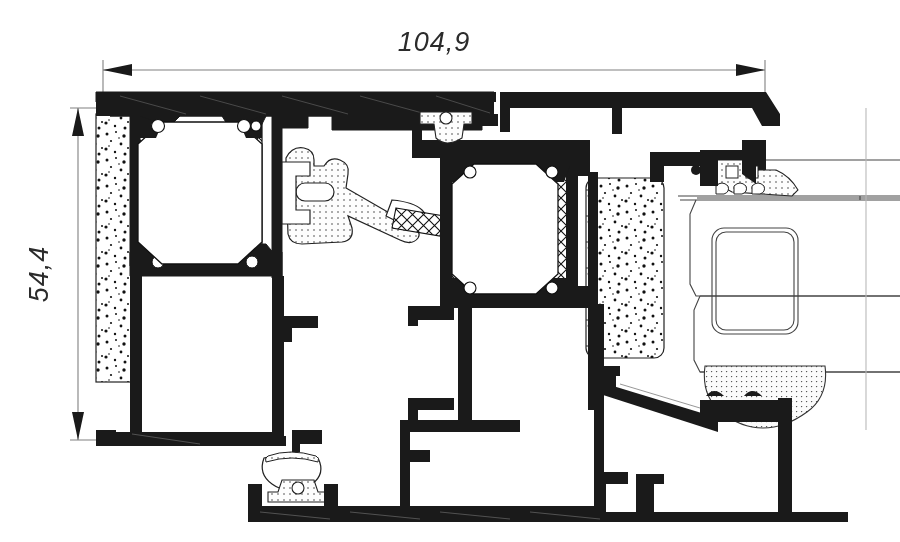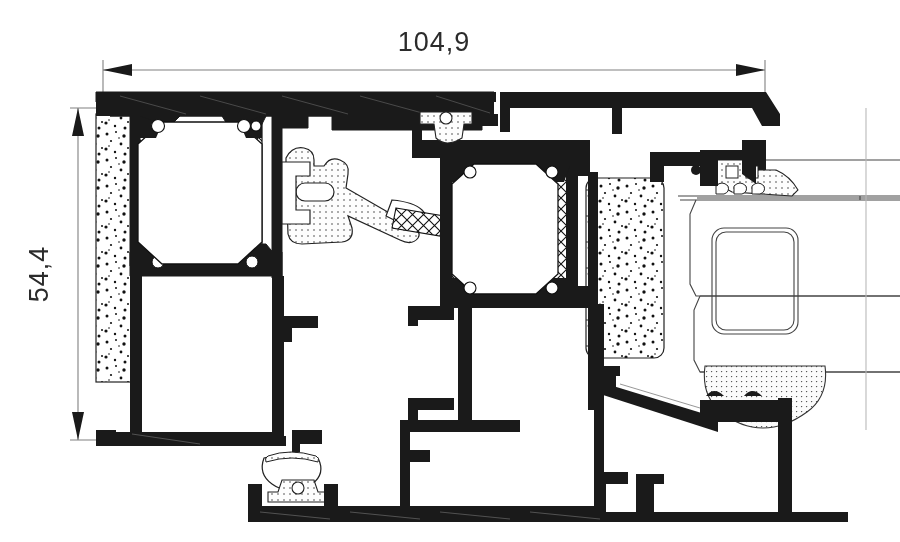--- a/index.html
+++ b/index.html
@@ -1,18 +1,18 @@
 <!DOCTYPE html>
 <html><head>
 <meta charset="utf-8">
 <style>
   html,body{margin:0;padding:0;background:#ffffff;}
   body{width:900px;height:542px;overflow:hidden;
        font-family:"Liberation Sans", sans-serif;}
-  #stage{position:relative;width:900px;height:542px;background:#fffffe;}
+  #stage{position:relative;width:900px;height:542px;background:#fffffe;font-style:italic;}
   svg{display:block;}
   .dimtext{font-family:"Liberation Sans", sans-serif;font-size:27px;fill:#2b2b2b;letter-spacing:1px;}
 </style>
 </head>
 <body>
 
 <div id="stage">
 <svg width="900" height="542" viewBox="0 0 900 542" xmlns="http://www.w3.org/2000/svg">
 
   <defs>

